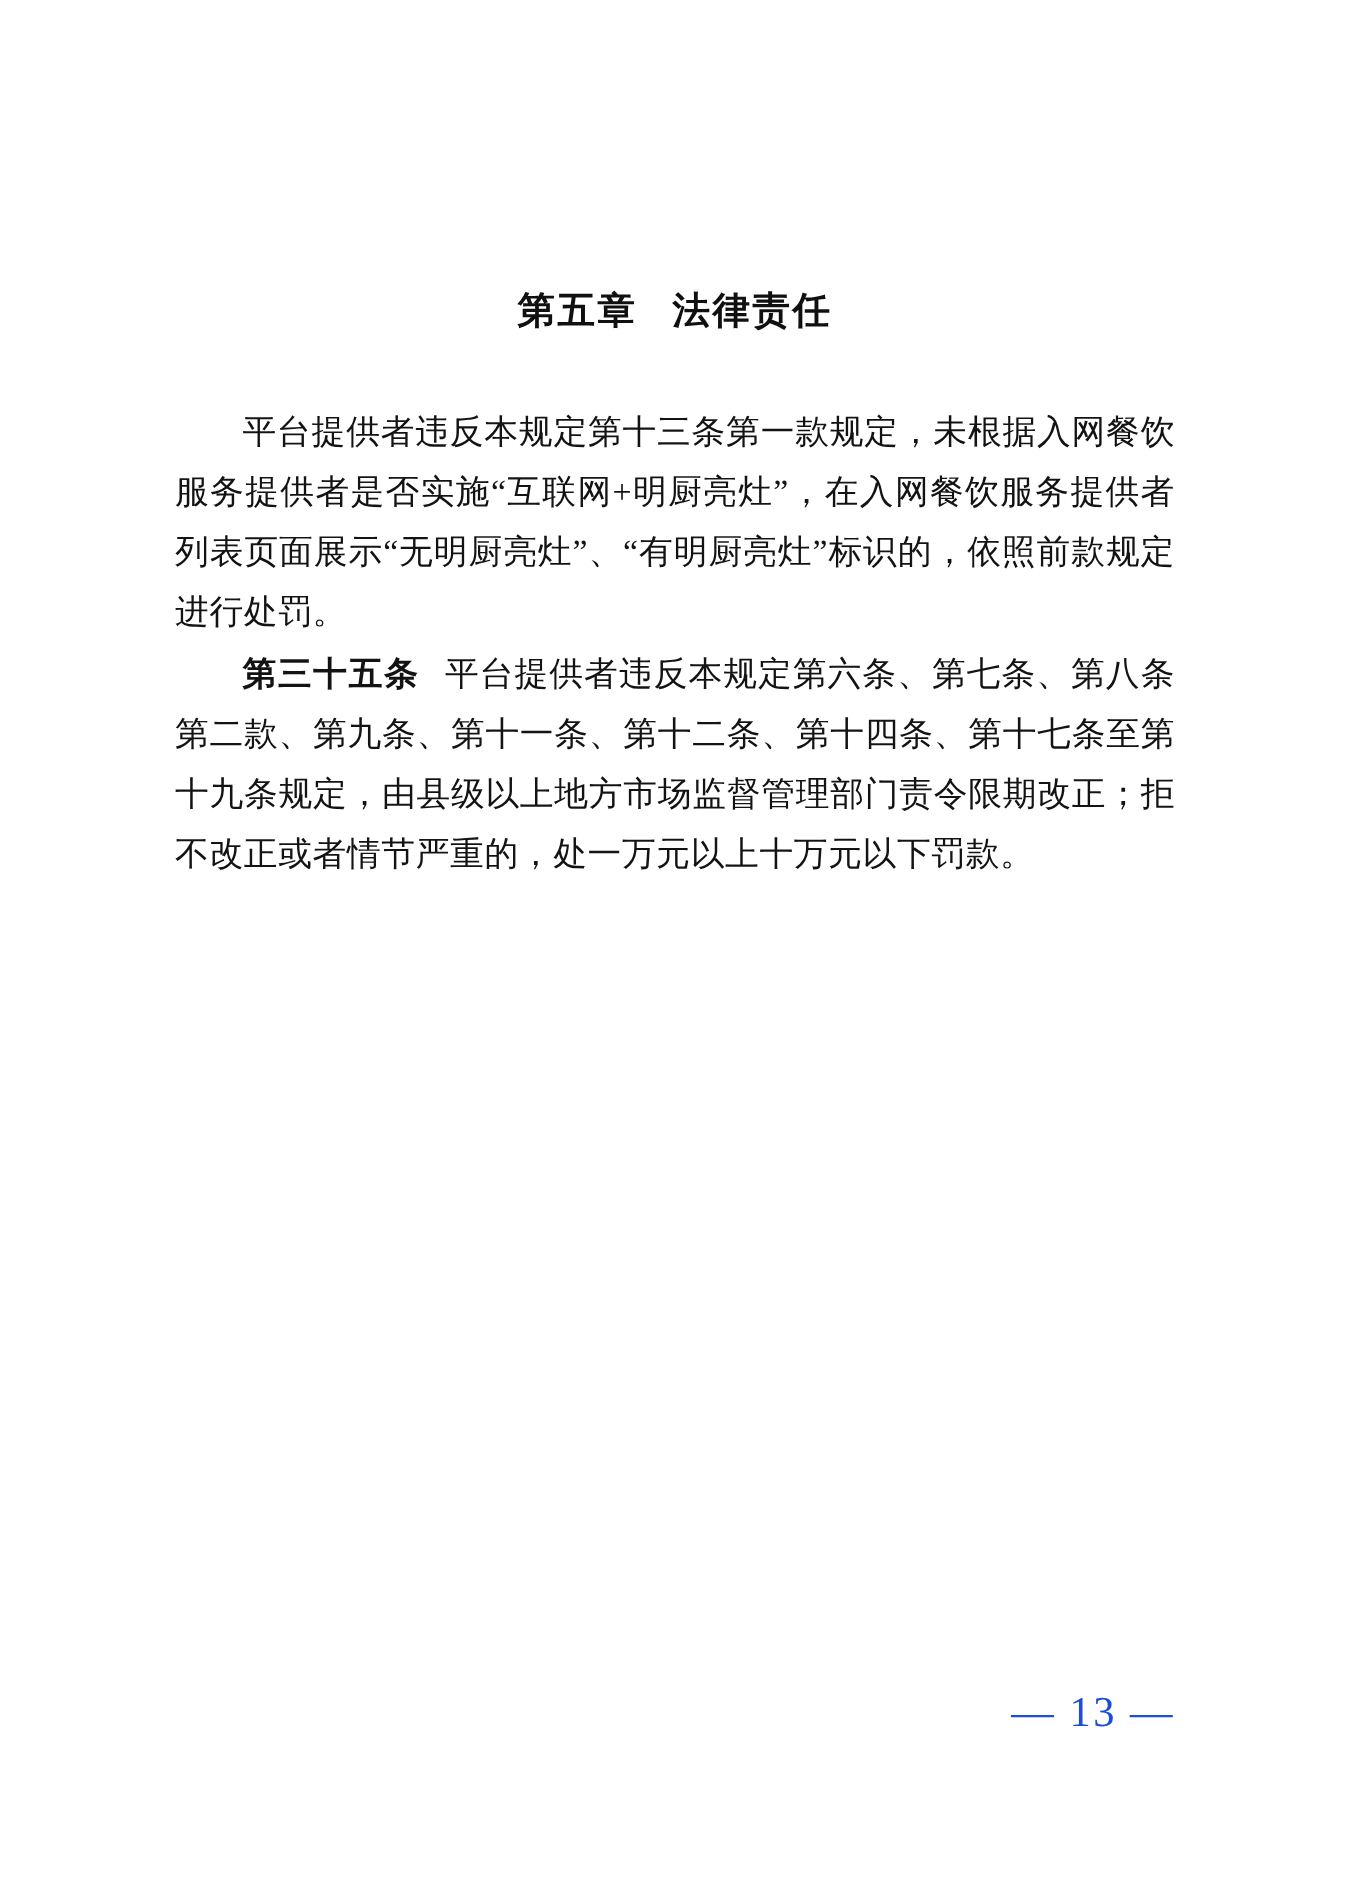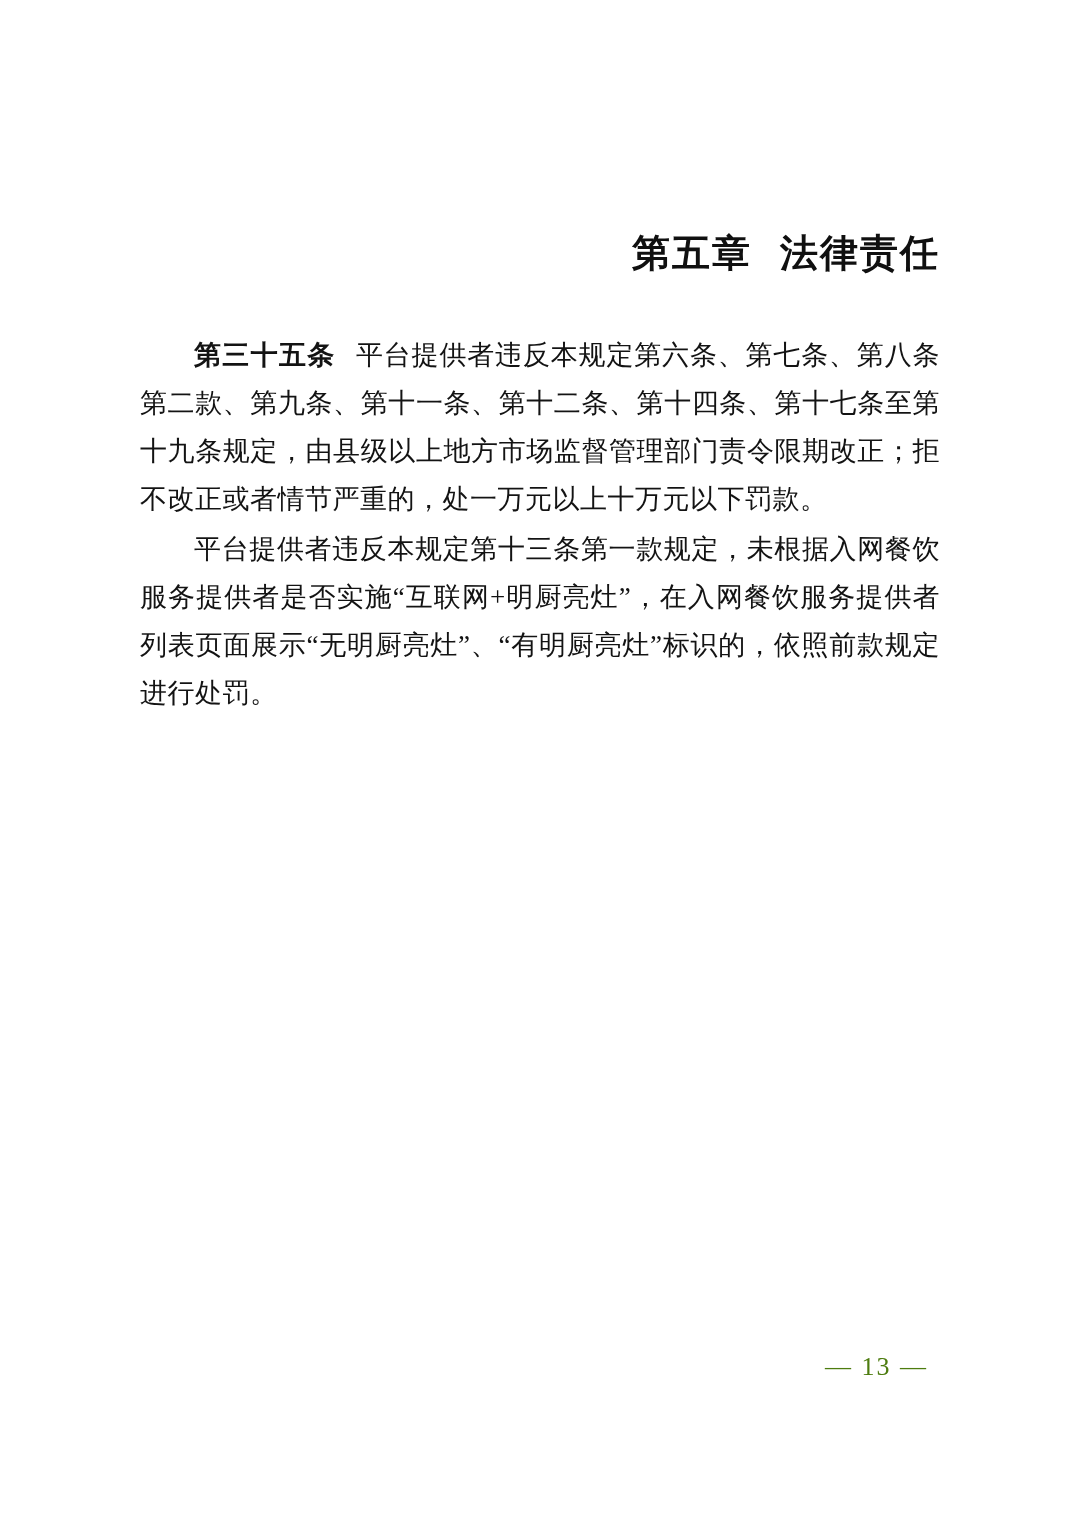--- a/index.html
+++ b/index.html
@@ -24,22 +24,22 @@
     box-sizing: border-box;
     padding: 0;
   }
   .content {
     position: absolute;
     left: 140px;
     top: 228px;
     width: 800px;
   }
   .chapter-title {
-    text-align: right;
-    font-size: 38px;
+    text-align: center;
+    font-size: 30px;
     font-weight: bold;
     letter-spacing: 2px;
     color: #101010;
     margin: 0 0 52px 0;
     font-family: "Liberation Sans", "DejaVu Sans", sans-serif;
   }
   .chapter-title .gap {
     display: inline-block;
     width: 28px;
   }
@@ -57,45 +57,45 @@
     font-weight: bold;
     font-family: "Liberation Sans", "DejaVu Sans", sans-serif;
     letter-spacing: 1px;
   }
   p.para .sp {
     display: inline-block;
     width: 20px;
   }
   .page-number {
     position: absolute;
-    right: 152px;
+    right: 140px;
     top: 1352px;
-    font-size: 26px;
+    font-size: 34px;
     letter-spacing: 2px;
-    color: #4d7c0f;
+    color: #1d4ed8;
     font-family: "Liberation Serif", "DejaVu Serif", serif;
   }
 </style>
 </head>
 <body>
 
 <div class="page">
 
   <div class="content">
 
     <div class="chapter-title">
       <span>第五章</span><span class="gap"></span><span>法律责任</span>
     </div>
 
     <p class="para">
-      <span class="art">第三十五条</span><span class="sp"></span><span>平台提供者违反本规定第六条、第七条、第八条第二款、第九条、第十一条、第十二条、第十四条、第十七条至第十九条规定，由县级以上地方市场监督管理部门责令限期改正；拒不改正或者情节严重的，处一万元以上十万元以下罚款。</span>
+      <span>平台提供者违反本规定第十三条第一款规定，未根据入网餐饮服务提供者是否实施“互联网+明厨亮灶”，在入网餐饮服务提供者列表页面展示“无明厨亮灶”、“有明厨亮灶”标识的，依照前款规定进行处罚。</span>
     </p>
 
     <p class="para">
-      <span>平台提供者违反本规定第十三条第一款规定，未根据入网餐饮服务提供者是否实施“互联网+明厨亮灶”，在入网餐饮服务提供者列表页面展示“无明厨亮灶”、“有明厨亮灶”标识的，依照前款规定进行处罚。</span>
+      <span class="art">第三十五条</span><span class="sp"></span><span>平台提供者违反本规定第六条、第七条、第八条第二款、第九条、第十一条、第十二条、第十四条、第十七条至第十九条规定，由县级以上地方市场监督管理部门责令限期改正；拒不改正或者情节严重的，处一万元以上十万元以下罚款。</span>
     </p>
 
 
 
 
   </div>
 
   <div class="page-number">— 13 —</div>
 
 </div>

